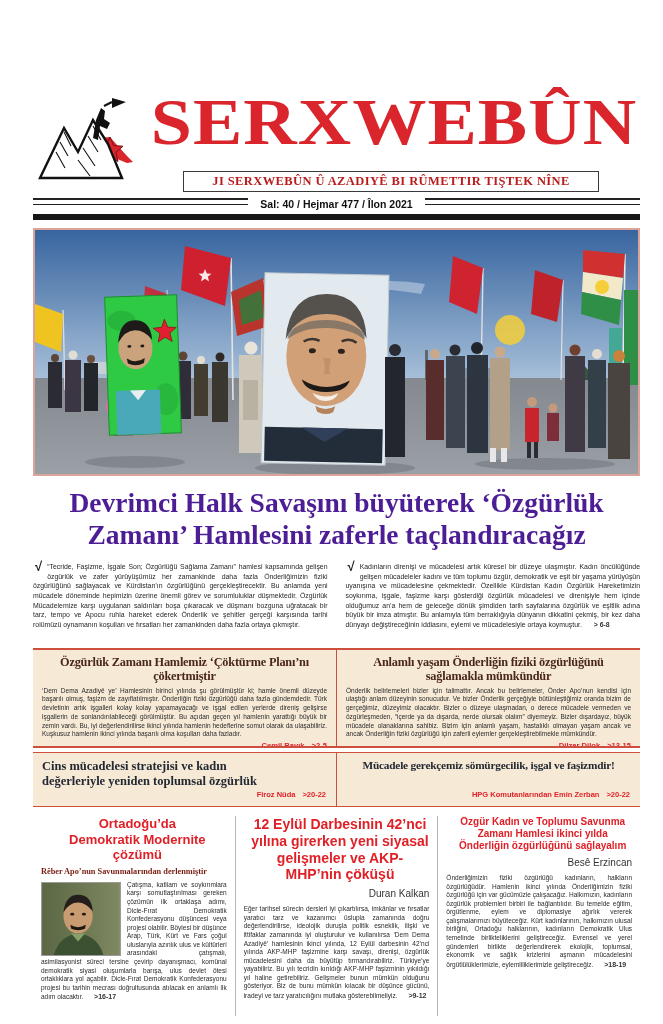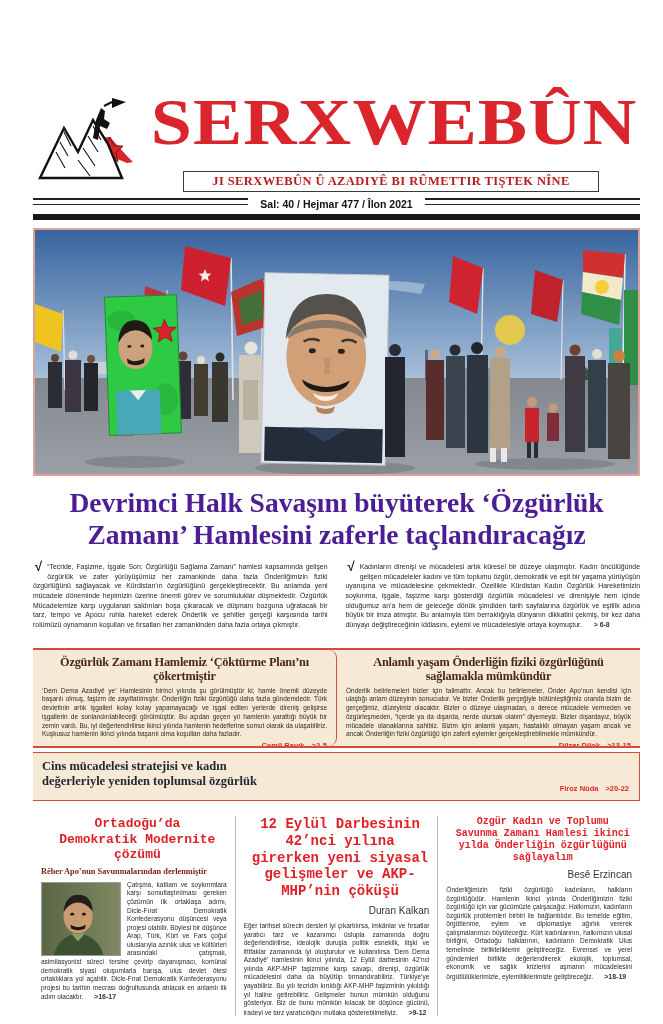--- a/index.html
+++ b/index.html
@@ -34,43 +34,43 @@
   
   .intro-row{position:absolute;left:33px;top:562px;width:607px;height:82px;display:flex;gap:18px;}
   .intro-col{flex:1;font-size:6.9px;line-height:1.4;text-align:justify;color:#262626;}
   .check{float:left;font-size:13px;line-height:10px;font-weight:bold;margin:0 5px 0 2px;color:#222;}
   .pages-inline{font-weight:bold;margin-left:10px;white-space:nowrap;color:#333;}
 
   
   .boxes-band{position:absolute;left:33px;top:648px;width:607px;height:100px;background:#f6ead7;
               border-top:2px solid #cf4f3e;border-bottom:2px solid #cf4f3e;display:flex;box-sizing:border-box;}
   .box-cell{flex:1;padding:6px 9px 4px;box-sizing:border-box;overflow:hidden;}
-  .box-cell.first{border-right:1.5px solid #cf4f3e;border-radius:8px;}
+  .box-cell.first{border-right:1.5px solid #cf4f3e;}
   .box-title{font-family:"Liberation Serif","DejaVu Serif",serif;font-weight:bold;font-size:12.3px;
              color:#4a2718;text-align:center;line-height:1.12;margin-bottom:3px;letter-spacing:-.2px;}
   .box-body{font-size:6.5px;line-height:1.35;text-align:justify;color:#2a2a2a;}
   .box-byline{text-align:right;font-size:7.6px;font-weight:bold;color:#e01f26;margin-top:2px;}
   .box-byline .pg{margin-left:7px;}
 
   
-  .teaser-band{position:absolute;left:33px;top:752px;width:607px;height:49px;background:#f6ead7;
+  .teaser-band{position:absolute;left:33px;top:752px;width:607px;height:55px;background:#f6ead7;
                border-top:1.5px solid #cf4f3e;border-bottom:1.5px solid #cf4f3e;display:flex;box-sizing:border-box;}
   .teaser-cell{flex:1;position:relative;padding:6px 9px;box-sizing:border-box;}
   .teaser-cell.first{border-right:1.5px solid #cf4f3e;}
   .teaser-title{font-family:"Liberation Serif","DejaVu Serif",serif;font-weight:bold;color:#232832;line-height:1.2;}
   .teaser-cell.first .teaser-title{font-size:12.5px;width:215px;}
   .teaser-cell.second .teaser-title{font-size:11.3px;text-align:center;letter-spacing:-.2px;}
   .teaser-author{position:absolute;right:10px;bottom:7px;font-size:7.5px;font-weight:bold;color:#e01f26;}
   .teaser-author .pg{margin-left:7px;}
 
   
   .articles-row{position:absolute;left:33px;top:816px;width:607px;height:200px;display:flex;}
   .art-col{flex:1;padding:0 8px;box-sizing:border-box;overflow:hidden;}
   .art-col.mid,.art-col.right{border-left:1px solid #b5b5b5;}
-  .art-title{font-family:Liberation Mono, monospace;font-weight:bold;color:#e01f26;
+  .art-title{font-family:Liberation Sans, sans-serif;font-weight:bold;color:#e01f26;
              text-align:center;line-height:1.2;margin-left:7px;}
   .art-col.left .art-title{font-size:13px;}
   .art-col.mid .art-title{font-size:14px;}
   .art-col.right .art-title{font-size:10px;}
   .art-subtitle{font-family:"Liberation Serif","DejaVu Serif",serif;font-weight:bold;font-size:8.3px;
                 color:#7a1d10;margin:4px 0 5px;}
   .art-byline{font-size:10px;font-weight:normal;color:#333;text-align:right;margin:5px 0 6px;}
   .art-body{font-size:6.5px;line-height:1.32;text-align:justify;color:#2a2a2a;}
   .art-pages{font-weight:bold;font-size:7px;margin-left:9px;white-space:nowrap;color:#333;}
   .mini-photo{float:left;width:80px;height:74px;margin:1px 6px 2px 0;border:1px solid #9a9a9a;box-sizing:border-box;}
@@ -280,20 +280,26 @@
     </div>
   </div>
 
   <div class="teaser-band">
     <div class="teaser-cell first">
       <div class="teaser-title">Cins mücadelesi stratejisi ve kadın değerleriyle yeniden toplumsal özgürlük</div>
       <div class="teaser-author">
         <span>Firoz Nûda</span><span class="pg">&gt;20-22</span>
       </div>
     </div>
+    <div class="teaser-cell second">
+      <div class="teaser-title">Mücadele gerekçemiz sömürgecilik, işgal ve faşizmdir!</div>
+      <div class="teaser-author">
+        <span>HPG Komutanlarından Emin Zerban</span><span class="pg">&gt;20-22</span>
+      </div>
+    </div>
   </div>
 
   <div class="articles-row">
 
     <div class="art-col left">
       <div class="art-title">
         <span style="display:block">Ortadoğu’da</span>
         <span style="display:block">Demokratik Modernite çözümü</span>
       </div>
       <div class="art-subtitle">Rêber Apo’nun Savunmalarından derlenmiştir</div>

